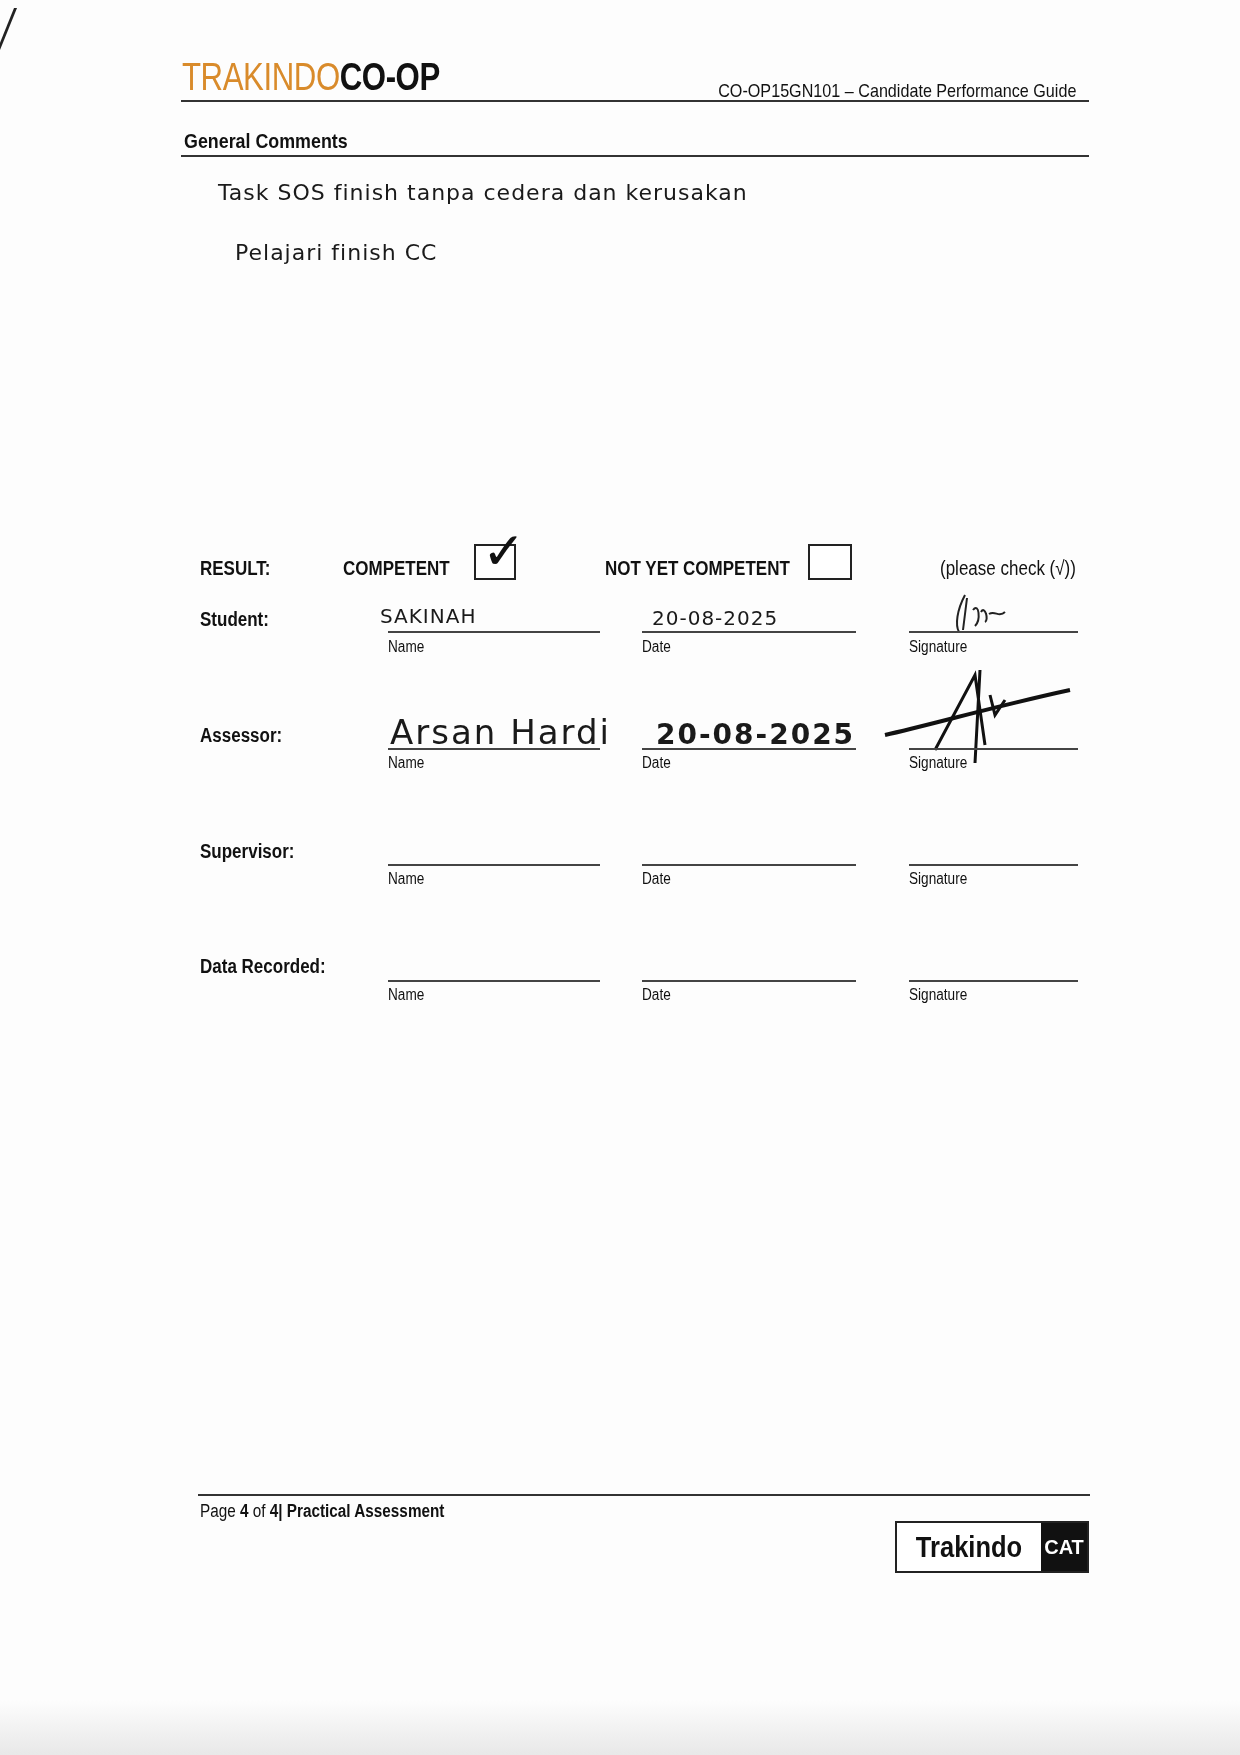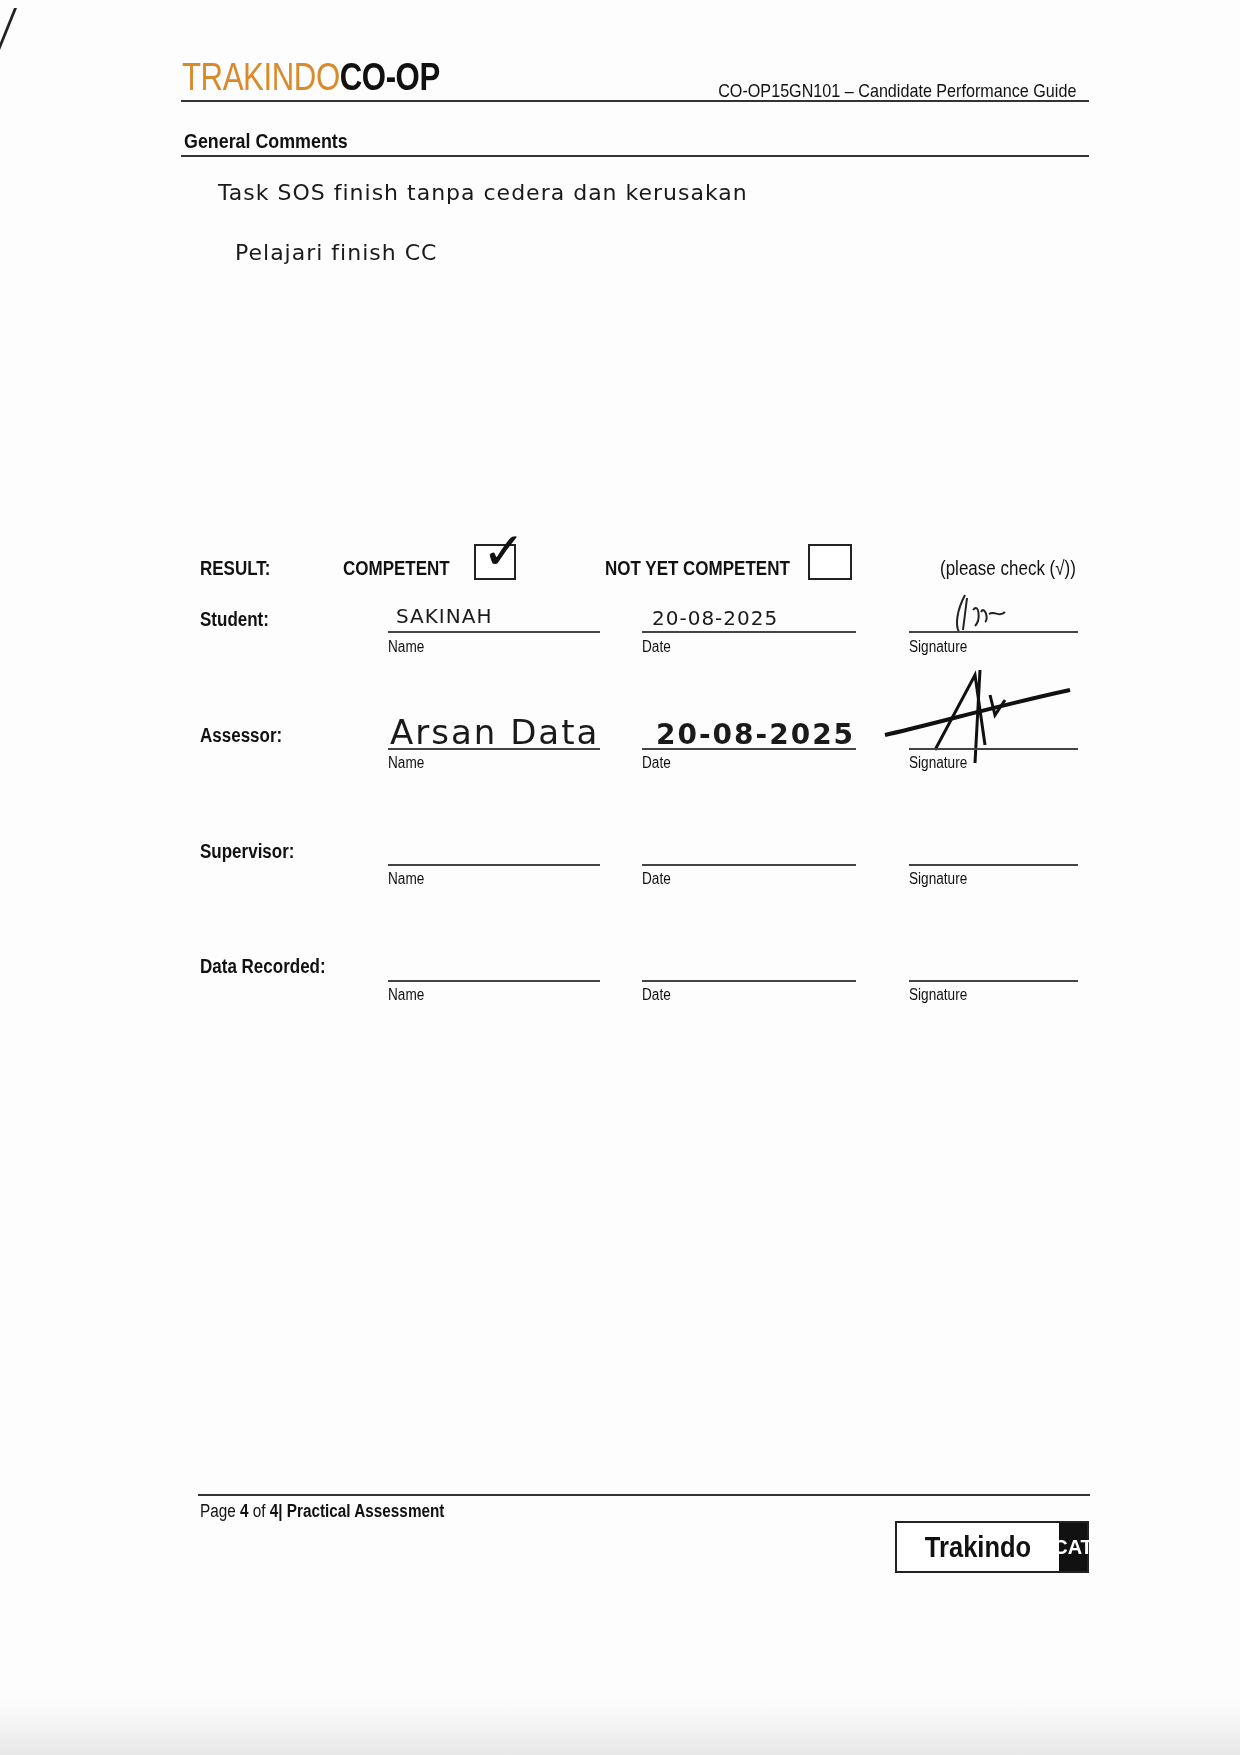--- a/index.html
+++ b/index.html
@@ -14,21 +14,21 @@
   .sec-title { left:184px; top:129px; font-size:21px; font-weight:bold; transform:scaleX(0.85); transform-origin:left; }
   .hand { font-family:"DejaVu Sans", sans-serif; font-size:22px; color:#1a1a1a; letter-spacing:1px;text-align:center; }
   .lbl { font-size:20px; font-weight:bold; transform:scaleX(0.85); transform-origin:left; }
   .small { font-size:16px; transform:scaleX(0.85); transform-origin:left; }
   .box { position:absolute; border:2px solid #222; background:#fff; }
   .line { position:absolute; height:2px; background:#444; }
   .sig { position:absolute; }
   .footer-text { left:200px; top:1501px; font-size:18px; font-weight:bold; transform:scaleX(0.85); transform-origin:left; }
   .brand { left:895px; top:1521px; width:190px; height:48px; border:2px solid #222; background:#fff; display:flex; align-items:stretch; }
   .brand .t { flex:1; display:flex; align-items:center; justify-content:center; font-size:30px; font-weight:bold; transform:scaleX(0.85); }
-  .brand .c { width:28px; background:#111; color:#fff; display:flex; align-items:center; justify-content:center; font-size:20px; font-weight:bold; }
+  .brand .c { width:46px; background:#111; color:#fff; display:flex; align-items:center; justify-content:center; font-size:20px; font-weight:bold; }
   .shadow { left:0; top:1700px; width:1240px; height:55px; background:linear-gradient(#fdfdfd, #e8e8e8); }
 </style>
 </head>
 <body>
 
 <div class="edge"></div>
 
 <div class="abs logo">
   <span class="a">TRAKINDO</span><span class="b">CO-OP</span>
 </div>
@@ -43,34 +43,34 @@
 
 <div class="abs lbl" style="left:200px; top:557px;">RESULT:</div>
 <div class="abs lbl" style="left:343px; top:557px;">COMPETENT</div>
 <div class="box" style="left:474px; top:544px; width:38px; height:32px;"></div>
 <div class="abs" style="left:482px; top:525px; font-size:52px; font-family:'DejaVu Sans',sans-serif; line-height:1;">✓</div>
 <div class="abs lbl" style="left:605px; top:557px;">NOT YET COMPETENT</div>
 <div class="box" style="left:808px; top:544px; width:40px; height:32px;"></div>
 <div class="abs" style="left:940px; top:557px; font-size:20px; transform:scaleX(0.85); transform-origin:left;">(please check (√))</div>
 
 <div class="abs lbl" style="left:200px; top:608px;">Student:</div>
-<div class="abs hand" style="left:396px; top:604px; font-size:20px;">SAKINAH</div>
+<div class="abs hand" style="left:380px; top:604px; font-size:20px;">SAKINAH</div>
 <div class="line" style="left:388px; top:631px; width:212px;"></div>
 <div class="abs small" style="left:388px; top:638px;">Name</div>
 <div class="abs hand" style="left:652px; top:606px; font-size:20px;">20-08-2025</div>
 <div class="line" style="left:642px; top:631px; width:214px;"></div>
 <div class="abs small" style="left:642px; top:638px;">Date</div>
 <svg class="sig" style="left:945px; top:590px;" width="70" height="50">
   <path d="M20 5 C12 20, 10 35, 14 42 M22 8 L18 40 M28 20 C34 12,36 30,30 36 M36 22 C40 15,44 30,40 32 M44 24 C50 20,54 28,60 22" stroke="#222" stroke-width="2" fill="none"></path>
 </svg>
 <div class="line" style="left:909px; top:631px; width:169px;"></div>
 <div class="abs small" style="left:909px; top:638px;">Signature</div>
 
 <div class="abs lbl" style="left:200px; top:724px;">Assessor:</div>
-<div class="abs hand" style="left:390px; top:712px; font-size:34px; letter-spacing:2px;">Arsan Data</div>
+<div class="abs hand" style="left:390px; top:712px; font-size:34px; letter-spacing:2px;">Arsan Hardi</div>
 <div class="line" style="left:388px; top:748px; width:212px;"></div>
 <div class="abs small" style="left:388px; top:754px;">Name</div>
 <div class="abs hand" style="left:656px; top:718px; font-size:28px; font-weight:bold; letter-spacing:2px;">20-08-2025</div>
 <div class="line" style="left:642px; top:748px; width:214px;"></div>
 <div class="abs small" style="left:642px; top:754px;">Date</div>
 <svg class="sig" style="left:880px; top:655px;" width="200" height="110">
   <path d="M5 80 C50 70, 120 50, 190 35" stroke="#111" stroke-width="4" fill="none"></path>
   <path d="M55 95 L95 20 L105 90 M100 15 L95 108 M110 40 L115 60 L125 45" stroke="#111" stroke-width="3" fill="none"></path>
 </svg>
 <div class="line" style="left:909px; top:748px; width:169px;"></div>

